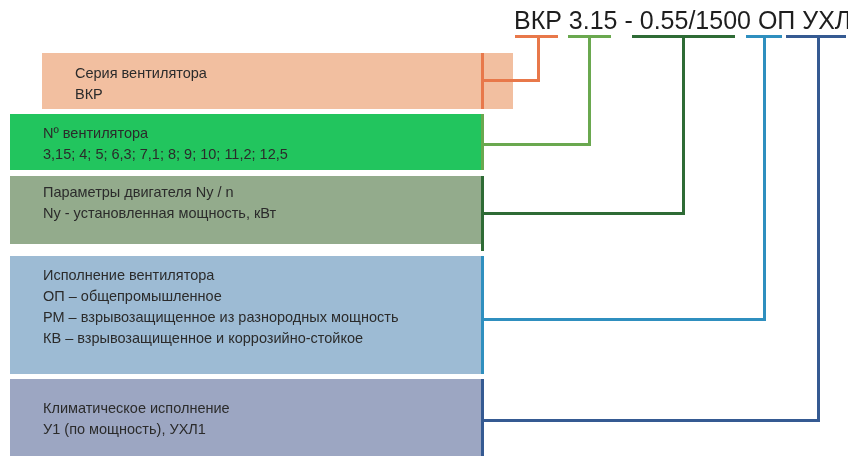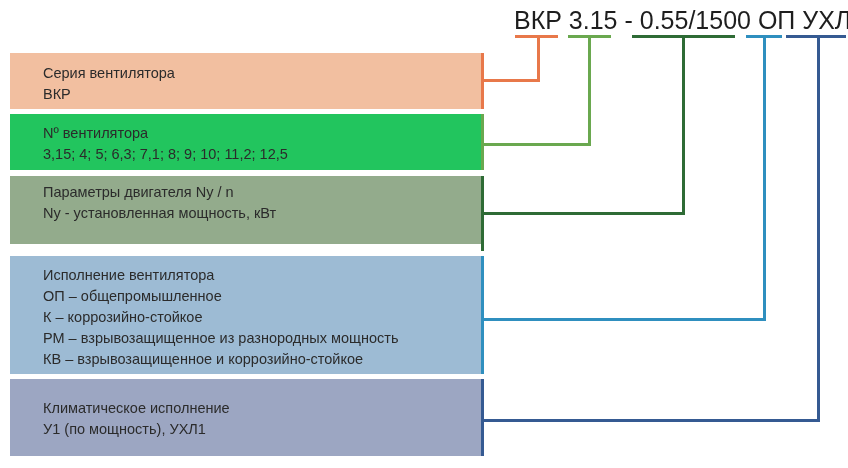--- a/index.html
+++ b/index.html
@@ -10,21 +10,21 @@
   .box { position:absolute; left:10px; width:471px; box-sizing:border-box; }
   .box .txt { position:absolute; left:33px; font-size:14.5px; line-height:21px; color:#2b2b2b; }
   .edge { position:absolute; left:481px; width:3px; }
   .ln { position:absolute; }
 </style>
 </head>
 <body>
 
 <div class="code">ВКР 3.15 - 0.55/1500 ОП УХЛ1</div>
 
-<div class="box" style="top:53px;height:56px;background:#f2bfa0;">
+<div class="box" style="top:53px;height:56px;background:#f2bfa0;margin-left:32px;">
   <div class="txt" style="top:10px;">
     <div>Серия вентилятора</div>
     <div>ВКР</div>
   </div>
 </div>
 <div class="edge" style="top:53px;height:56px;background:#e8784a;"></div>
 
 <div class="box" style="top:114px;height:56px;background:#22c55e;">
   <div class="txt" style="top:9px;">
     <div>Nº вентилятора</div>
@@ -38,21 +38,20 @@
     <div>Параметры двигателя Ny / n</div>
     <div>Ny - установленная мощность, кВт</div>
   </div>
 </div>
 <div class="edge" style="top:176px;height:75px;background:#2e6b35;"></div>
 
 <div class="box" style="top:256px;height:118px;background:#9dbbd4;padding-left:40px;">
   <div class="txt" style="top:9px;">
     <div>Исполнение вентилятора</div>
     <div>ОП – общепромышленное</div>
-    <div>К – коррозийно-стойкое</div>
     <div>РМ – взрывозащищенное из разнородных мощность</div>
     <div>КВ – взрывозащищенное и коррозийно-стойкое</div>
   </div>
 </div>
 <div class="edge" style="top:256px;height:118px;background:#2f8fbf;"></div>
 
 <div class="box" style="top:379px;height:77px;background:#9ca6c2;">
   <div class="txt" style="top:19px;">
     <div>Климатическое исполнение</div>
     <div>У1 (по мощность), УХЛ1</div>

